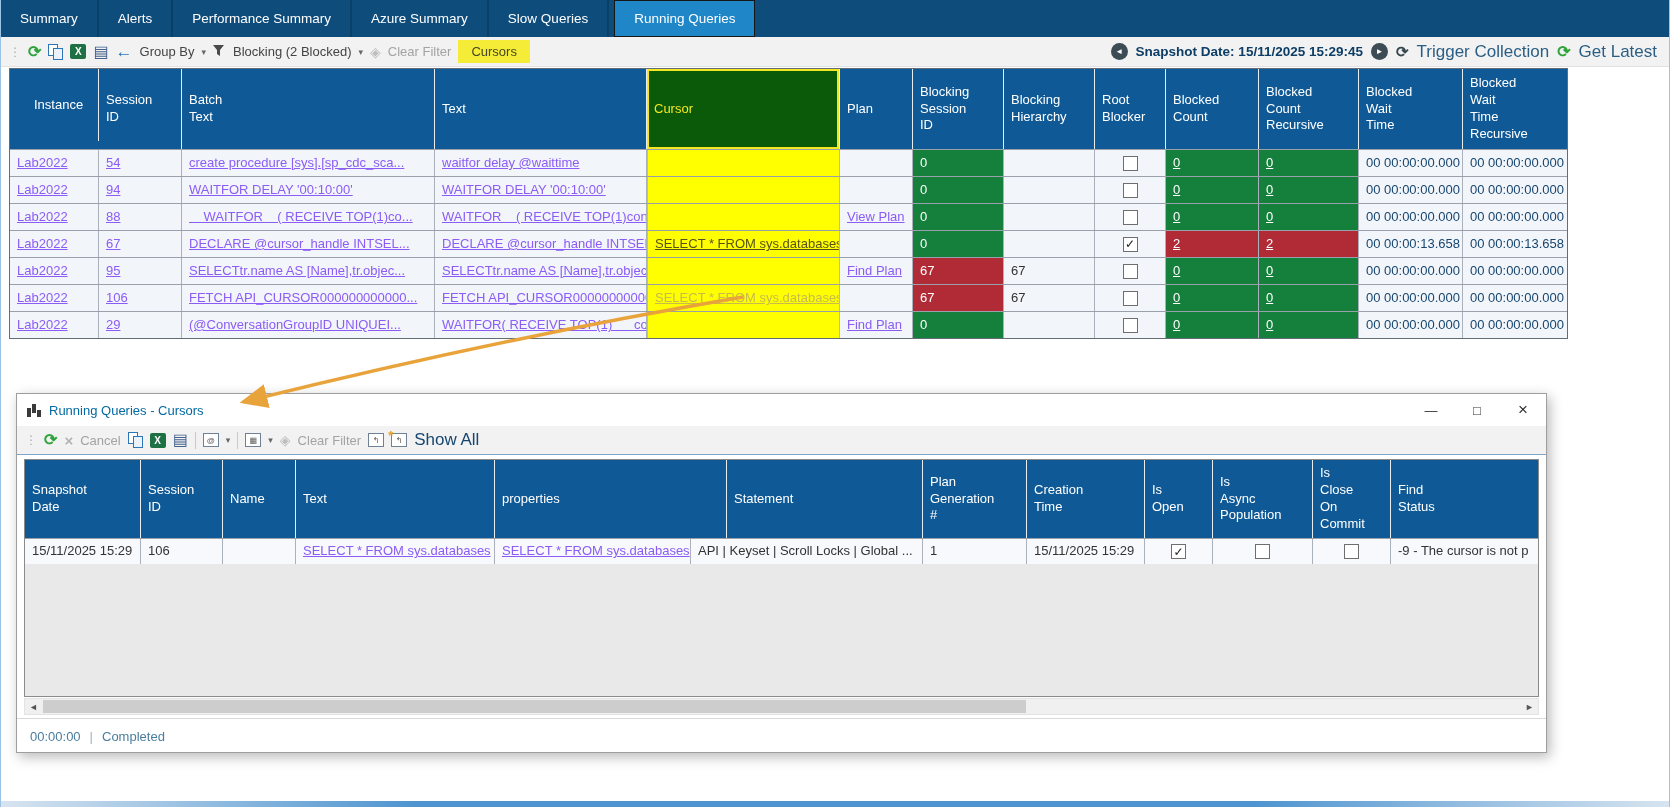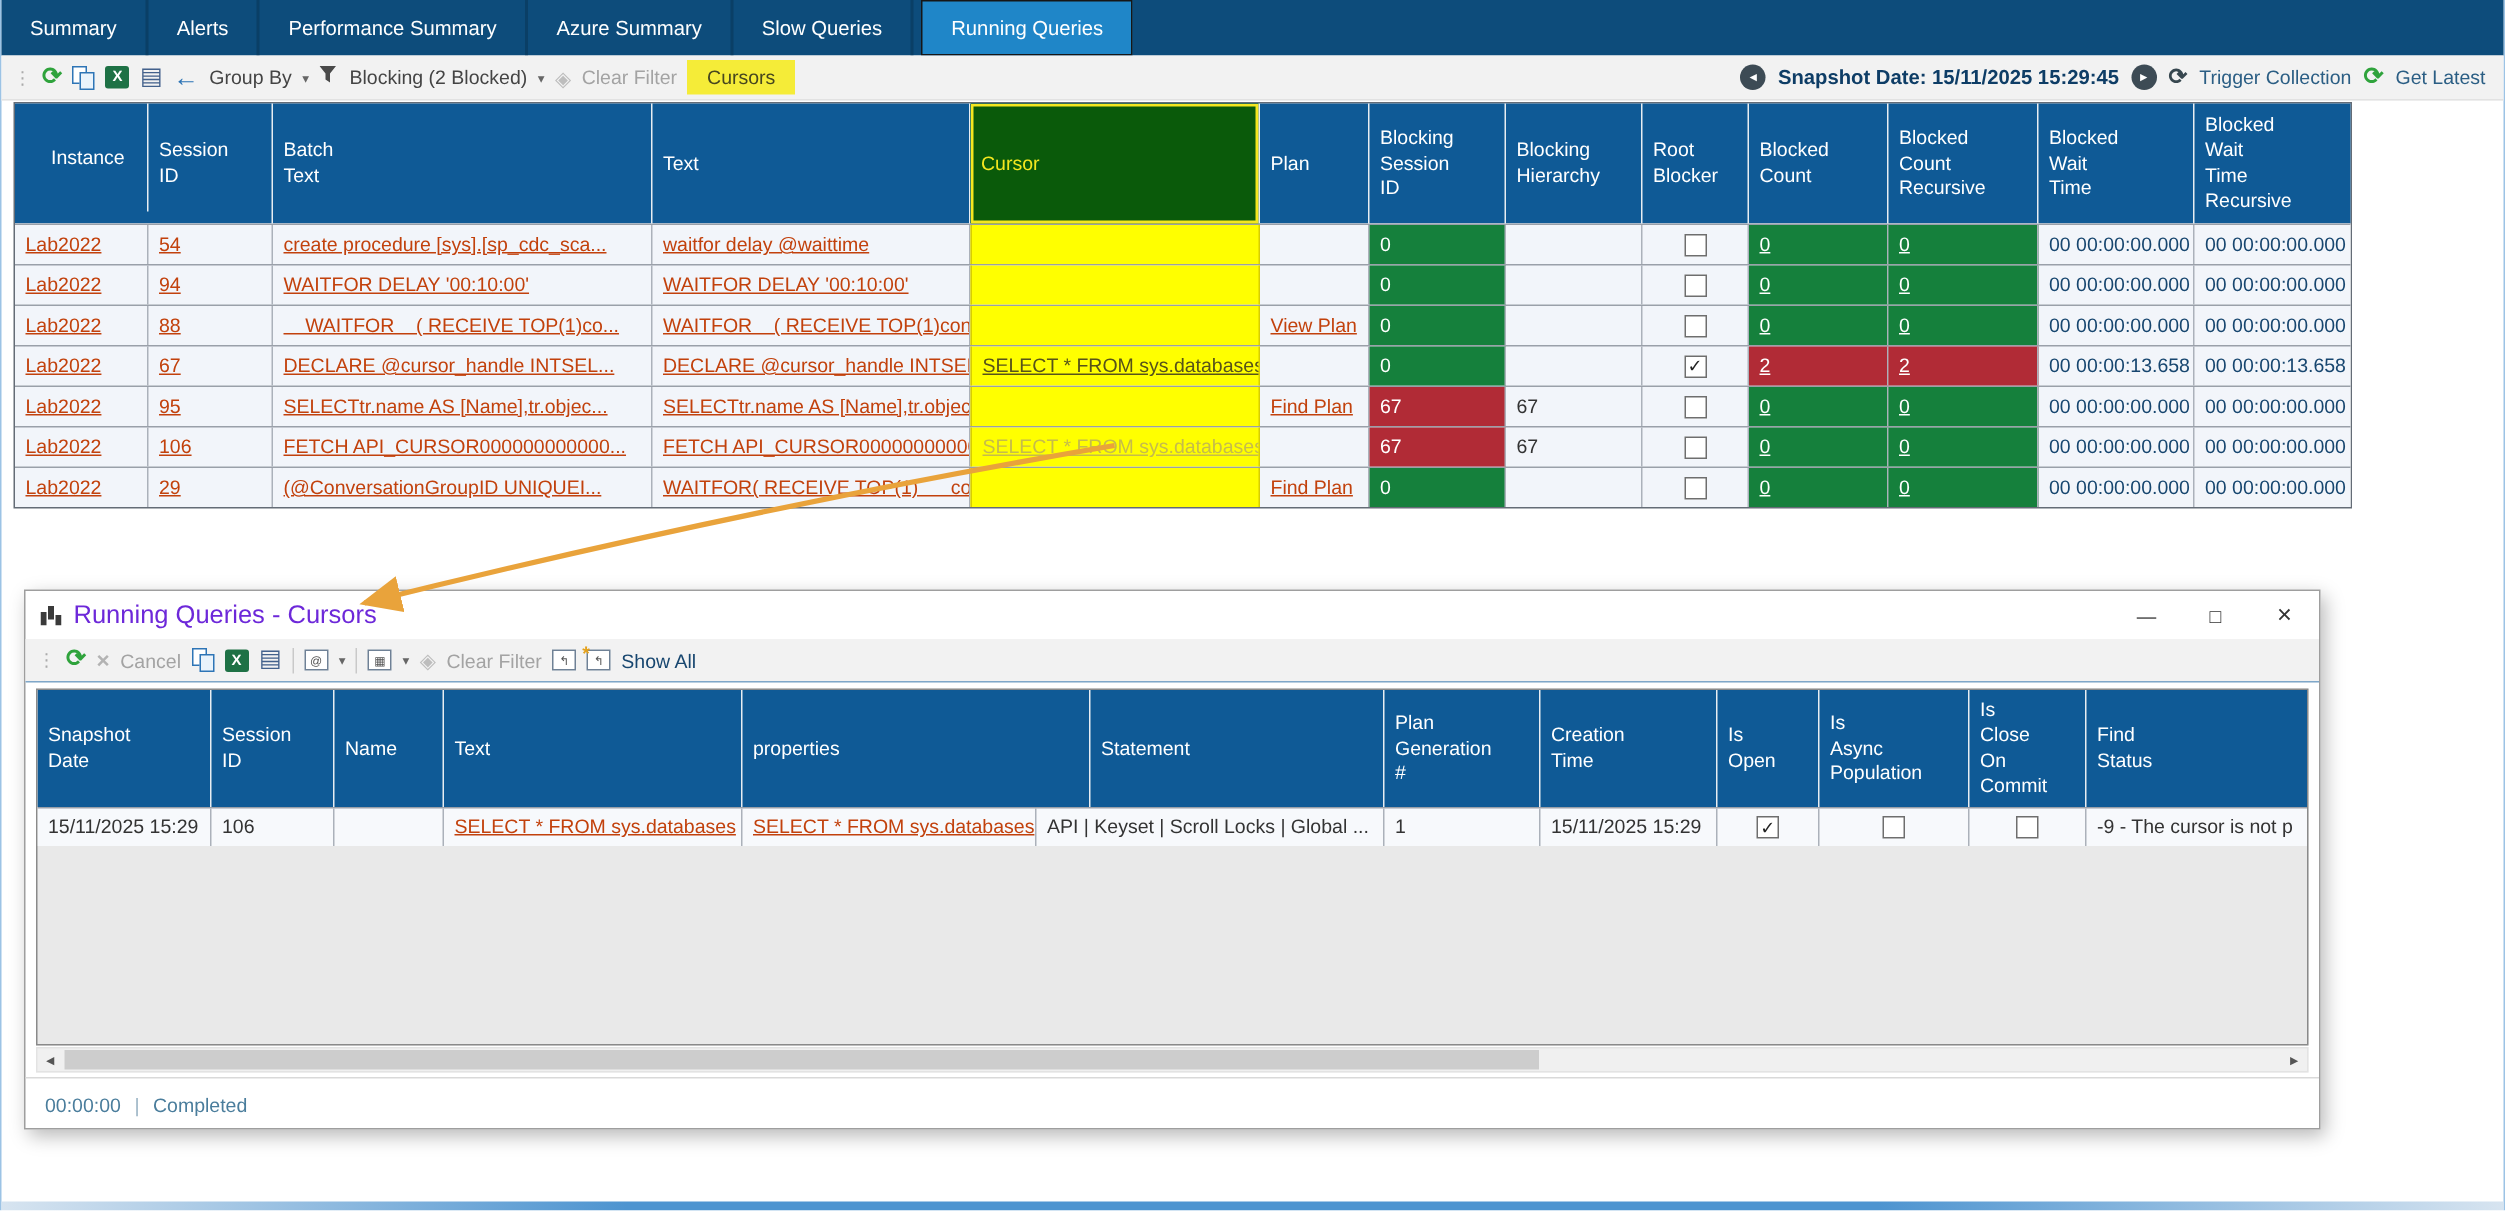--- a/index.html
+++ b/index.html
@@ -28,52 +28,52 @@
   .ico-rows { color:#43618C; font-size:16px; }
   .ico-backarrow { color:#2E75B6; font-weight:bold; font-size:17px; }
   .caret { color:#666; font-size:9px; }
   .ico-eraser { color:#BDBDBD; font-size:14px; }
   .tool-label { color:#444; font-size:13px; white-space:nowrap; }
   .tool-label.disabled { color:#A3A3A3; }
   .chip { background:#F5EC38; color:#46461F; font-size:13px; padding:4px 13px; }
   .right-group { margin-left:auto; display:flex; align-items:center; gap:8px; padding-right:4px; }
   .circle-btn { width:17px; height:17px; border-radius:50%; background:#3D4B55; color:#fff; font-size:8px; display:inline-flex; align-items:center; justify-content:center; }
   .snapshot-label { color:#0E3D66; font-weight:bold; font-size:13.5px; white-space:nowrap; }
-  .navy-label { color:#2B5E84; font-size:13px; white-space:nowrap; }
+  .navy-label { color:#2B5E84; font-size:17px; white-space:nowrap; }
   .ico-trigger { color:#37474F; font-weight:bold; font-size:15px; }
   .vsep { width:1px; height:17px; background:#C9C9C9; }
   .mini-ic { width:16px; height:14px; border:1px solid #6F8196; background:#fff; display:inline-flex; align-items:center; justify-content:center; font-size:8px; color:#555; position:relative; }
   .mini-ic.star::after { content:"*"; position:absolute; top:-6px; left:-4px; color:#E4A11B; font-size:13px; font-weight:bold; }
 
   
   .grid { position:absolute; border:1px solid #646C76; background:#fff; }
   .gh { display:flex; background:#0F5A96; }
   .gh .hc { color:#fff; padding:4px 7px; display:flex; align-items:center; border-right:1px solid #E8EDF2; white-space:pre-line; line-height:1.3; font-size:13px; overflow:hidden; }
   .gh .hc:last-child { border-right:none; }
   .hc-cursor { background:#0A5A0A; color:#F4E71F !important; box-shadow:inset 0 0 0 2px #F4E71F; }
   .gr { display:flex; background:#F2F5FA; border-top:1px solid #9AA0A9; }
   .gc { padding:0 7px; border-right:1px solid #ABB1BA; overflow:hidden; white-space:pre; font-size:13px; color:#333; }
   .gc:last-child { border-right:none; }
-  .lnk { color:#c2410c; text-decoration:underline; cursor:pointer; }
+  .lnk { color:#8b5cf6; text-decoration:underline; cursor:pointer; }
   .cur { background:#FFFF00; border-left:1px solid #D8CE00; border-right:1px solid #D8CE00; }
   .clnk { color:#57531A; text-decoration:underline; cursor:pointer; }
   .cur.sel .clnk { color:#C6BC4B; }
   .st-green { background:#15803C; color:#fff; }
   .st-red { background:#B12B36; color:#fff; }
   .wlnk { color:#fff; text-decoration:underline; cursor:pointer; }
   .tm { color:#17466F; }
   .ck { display:flex; align-items:center; justify-content:center; }
   .cb { width:15px; height:15px; border:1px solid #6E6E6E; background:#fff; display:flex; align-items:center; justify-content:center; font-size:12px; color:#222; cursor:pointer; }
 
   #main-grid { left:8px; top:68px; width:1559px; }
 
   
   #popup { position:absolute; left:15px; top:393px; width:1531px; height:360px; background:#fff; border:1px solid #9E9E9E; box-shadow:3px 4px 12px rgba(0,0,0,.28); z-index:10; }
   #popup-titlebar { height:32px; display:flex; align-items:center; padding-left:10px; }
-  #popup-title { font-size:17px; color:#6d28d9; margin-left:8px; }
+  #popup-title { font-size:13px; color:#0369a1; margin-left:8px; }
   #popup-controls { margin-left:auto; display:flex; }
   .wbtn { width:46px; height:32px; display:flex; align-items:center; justify-content:center; color:#333; font-size:13px; cursor:pointer; }
   .wbtn.close { font-size:17px; }
   #popup-toolbar { position:relative; top:0; height:29px; border-bottom:1px solid #7FA7C9; }
   #popup-gridarea { position:absolute; left:7px; right:7px; top:65px; height:238px; background:#E9E9E9; border:1px solid #8A8A8A; overflow:hidden; }
   #popup-grid { position:relative; width:1514px; }
   #popup-grid .gr { background:#F7F9FC; }
 
   
   #popup-hscroll { position:absolute; left:7px; right:7px; top:304px; height:17px; background:#F0F0F0; border:1px solid #E3E3E3; }

